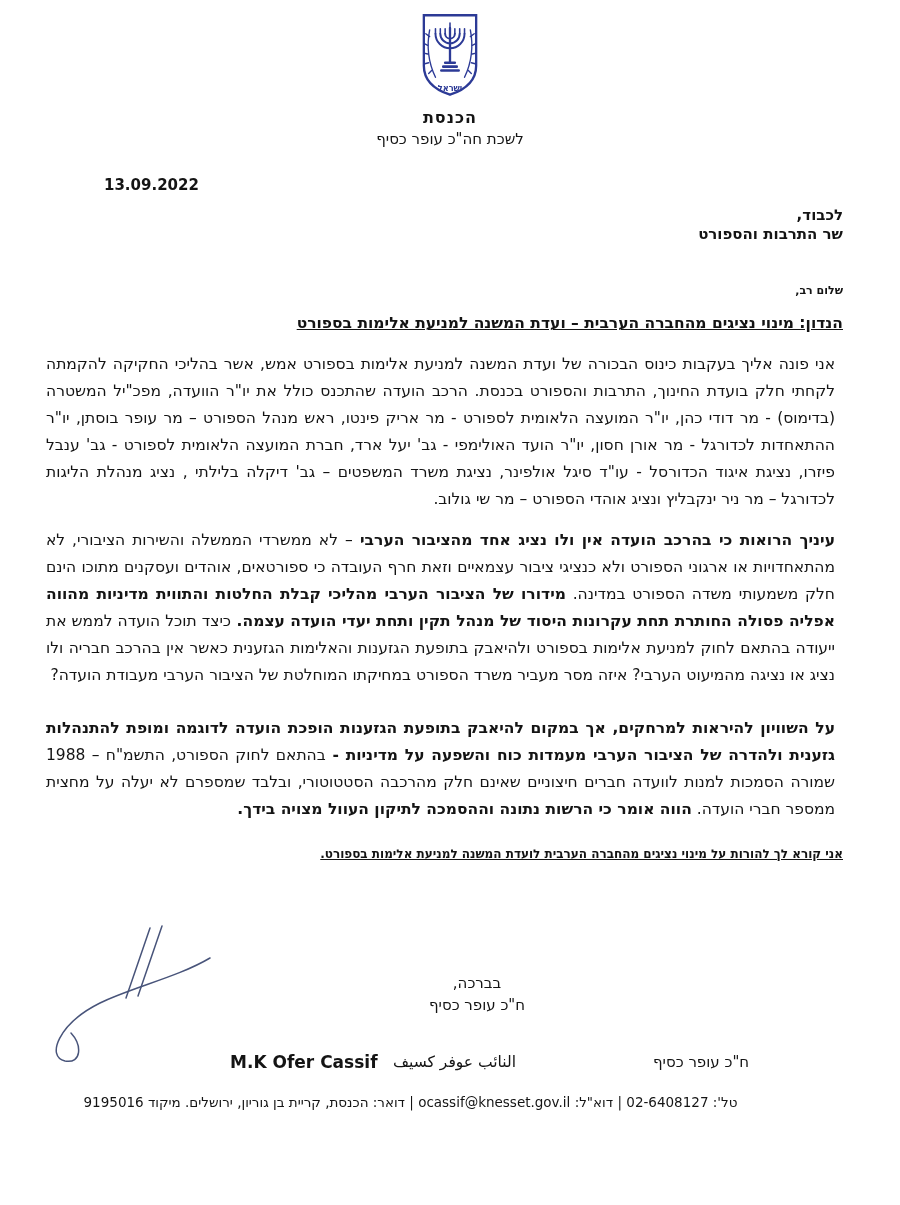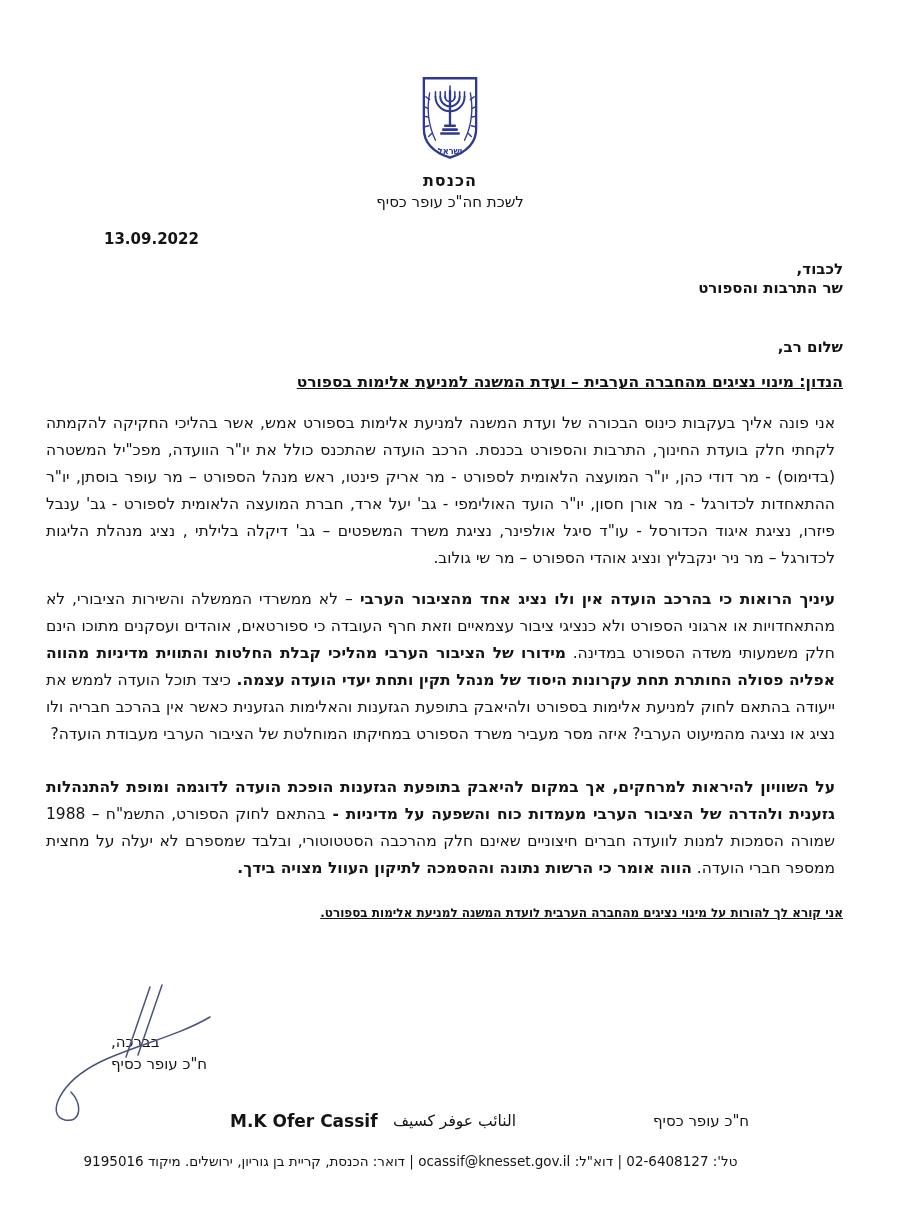--- a/index.html
+++ b/index.html
@@ -4,44 +4,44 @@
 <style>
   html,body{margin:0;padding:0;background:#ffffff;}
   .page{
     width:900px;height:1205px;overflow:hidden;position:relative;
     background:#ffffff;color:#141414;
     font-family:"DejaVu Sans",sans-serif;
     direction:rtl;
   }
   .content{margin:0 57px 0 38px;} 
   
-  .masthead{text-align:center;padding-top:33px;margin-top:42px;}
+  .masthead{text-align:center;padding-top:12px;}
   .emblem{display:inline-block;}
   .org-name{font-size:16px;font-weight:bold;margin-top:6px;letter-spacing:1px;}
   .office-name{font-size:15px;margin-top:3px;}
   
   .date-line{direction:ltr;text-align:left;padding-left:66px;font-weight:bold;
-    font-size:15px;margin-top:19px;}
+    font-size:15px;margin-top:28px;}
   
   .recipient{margin-top:12px;font-weight:bold;font-size:15px;line-height:19px;}
-  .greeting{margin-top:40px;font-weight:bold;font-size:15px;}
+  .greeting{margin-top:40px;font-weight:bold;font-size:11px;}
   .subject{margin-top:13px;font-weight:bold;font-size:15.5px;
     text-decoration:underline;line-height:26px;}
   
   .para{font-size:15.5px;line-height:27px;text-align:justify;margin:8px;}
   .p1{margin-top:15px;}
   .p2{margin-top:14px;}
   .p3{margin-top:26px;}
   .b{font-weight:bold;}
   .call-line{margin-top:18px;font-size:12px;font-weight:bold;
     text-decoration:underline;line-height:27px;}
   
   .closing{margin-top:104px;position:relative;text-align:left;
     padding-left:73px;font-size:15px;line-height:22px;height:46px;direction:rtl;}
-  .closing .line{direction:rtl;unicode-bidi:isolate;display:block;text-align:left;}
+  .closing .line{direction:rtl;unicode-bidi:isolate;display:block;text-align:center;}
   .signature-svg{position:absolute;left:0px;top:-48px;width:195px;height:155px;
     overflow:visible;pointer-events:none;}
   
   .names-row{position:relative;height:26px;margin-top:34px;font-size:15px;}
   .name-en{position:absolute;left:192px;top:0;font-weight:bold;font-size:17px;direction:ltr;}
   .name-ar{position:absolute;left:355px;top:1px;font-size:15.5px;}
   .name-he{position:absolute;left:615px;top:1px;font-size:15px;}
   .contact-line{margin-top:16px;text-align:center;font-size:13.5px;
     position:relative;left:-30px; white-space:nowrap;}
 </style>

